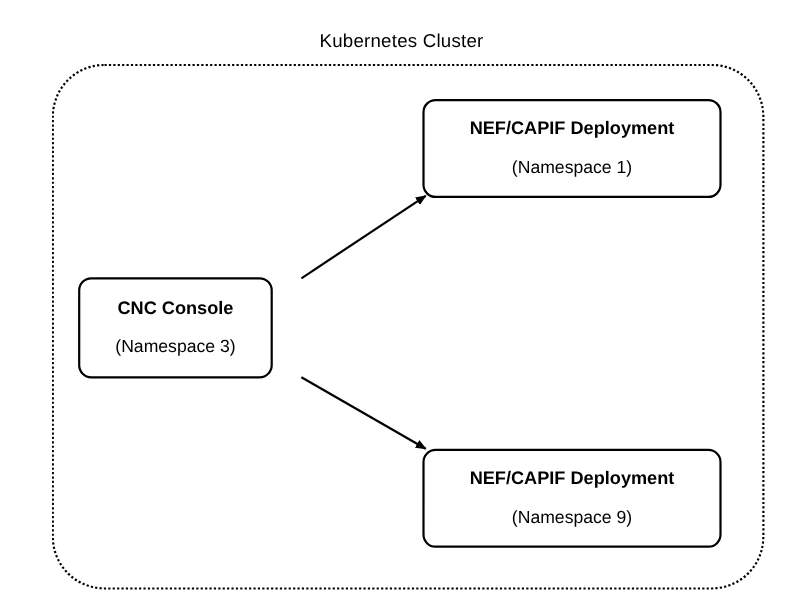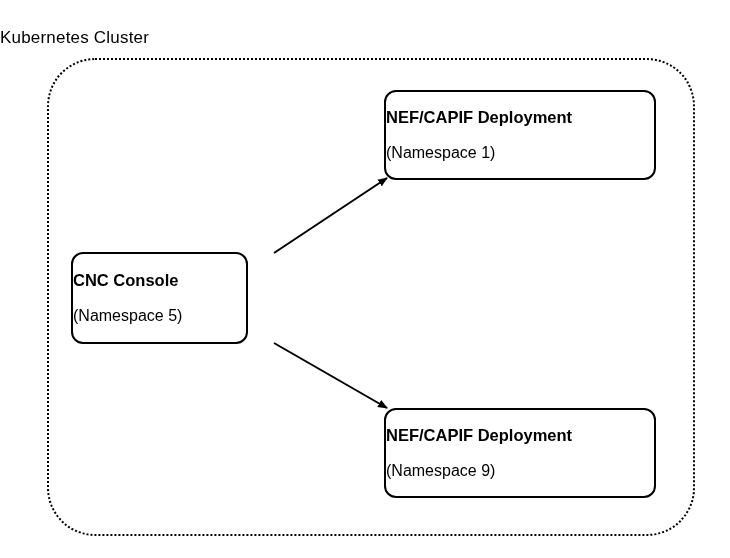--- a/index.html
+++ b/index.html
@@ -15,20 +15,21 @@
     width: 730px;
     height: 558px;
     background: #ffffff;
     overflow: hidden;
   }
   #cluster-title {
     position: absolute;
     left: 0;
     top: 28px;
     width: 730px;
+    text-align: center;
     font-size: 17px;
     color: #000000;
     letter-spacing: 0.2px;
   }
   #cluster-boundary {
     position: absolute;
     left: 47px;
     top: 58px;
     width: 648px;
     height: 478px;
@@ -37,20 +38,21 @@
     box-sizing: border-box;
   }
   .node {
     position: absolute;
     border: 2px solid #000000;
     border-radius: 12px;
     background: #ffffff;
     box-sizing: border-box;
     display: flex;
     flex-direction: column;
+    align-items: center;
     justify-content: center;
   }
   .node .title {
     font-size: 16.5px;
     font-weight: bold;
     color: #000000;
     line-height: 1.35;
   }
   .node .subtitle {
     font-size: 16px;
@@ -105,21 +107,21 @@
     <line x1="274" y1="343" x2="387" y2="408" stroke="#000000" stroke-width="2" marker-end="url(#arrowhead)"></line>
   </svg>
 
   <div class="node" id="node-nef1">
     <div class="title">NEF/CAPIF Deployment</div>
     <div class="subtitle">(Namespace 1)</div>
   </div>
 
   <div class="node" id="node-cnc">
     <div class="title">CNC Console</div>
-    <div class="subtitle">(Namespace 5)</div>
+    <div class="subtitle">(Namespace 3)</div>
   </div>
 
   <div class="node" id="node-nef2">
     <div class="title">NEF/CAPIF Deployment</div>
     <div class="subtitle">(Namespace 9)</div>
   </div>
 
 </div>
 
 </body></html>

